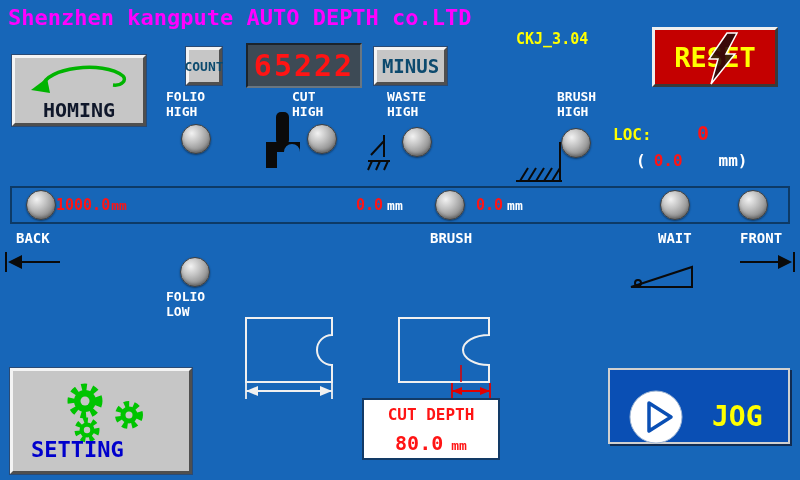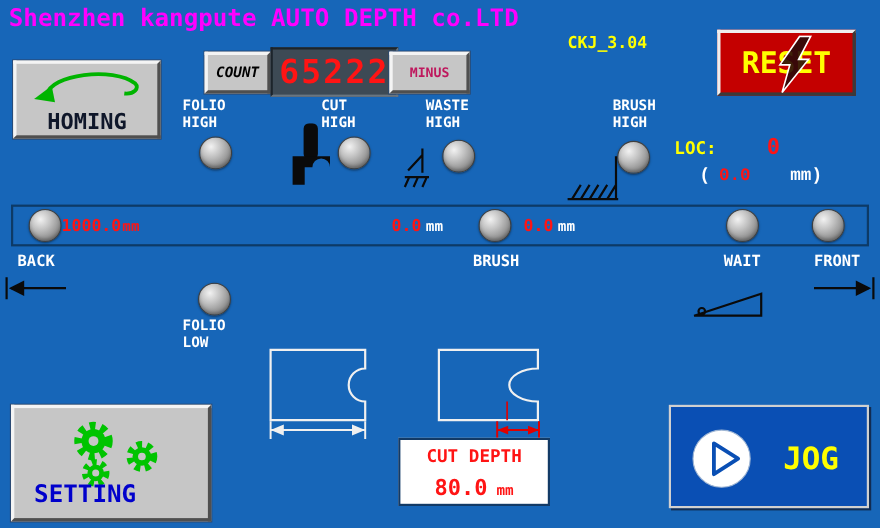--- a/index.html
+++ b/index.html
@@ -33,40 +33,40 @@
     border: 3px solid; border-color: #efefef #3a3a3a #3a3a3a #efefef;
     display: flex; align-items: center; justify-content: center;
     color: #ffff00; font-size: 27px; font-weight: bold; cursor: pointer;
   }
   .reset-bolt { position: absolute; left: 50px; top: 2px; }
 
   .homing-btn { left: 12px; top: 55px; width: 134px; height: 71px; }
   .homing-arrow { position: absolute; left: 10px; top: 2px; }
   .homing-label { position: absolute; width: 100%; top: 40px; text-align: center; font-size: 20px; color: #0f172a; }
 
-  .count-btn { left: 186px; top: 47px; width: 60px; height: 38px; font-size: 13px; color: #000000; font-style: italic; }
+  .count-btn { left: 186px; top: 47px; width: 36px; height: 38px; font-size: 13px; color: #0c4a6e; }
   .count-display {
     position: absolute; left: 246px; top: 43px; width: 116px; height: 45px;
     background: #3d4a55; border: 2px solid; border-color: #1c242b #6a7680 #6a7680 #1c242b;
     display: flex; align-items: center; justify-content: center;
     font-size: 30px; letter-spacing: 2px; color: #ff1414;
   }
-  .minus-btn { left: 354px; top: 47px; width: 73px; height: 38px; font-size: 12px; color: #be185d; }
+  .minus-btn { left: 374px; top: 47px; width: 73px; height: 38px; font-size: 19px; color: #0c4a6e; }
 
   .sensor-label { position: absolute; white-space: pre-line; text-align: left; color: #fff; font-size: 13px; line-height: 1.15; }
   .lamp {
     position: absolute; width: 30px; height: 30px; border-radius: 50%;
     background: radial-gradient(circle at 35% 30%, #f2f2f2 0%, #c2c2c2 35%, #8e8e8e 70%, #6b6b6b 100%);
     border: 1px solid #3f3f3f;
     box-shadow: 0 1px 2px rgba(0,0,0,.45), inset 0 -2px 3px rgba(0,0,0,.25);
   }
 
   .loc-label { left: 613px; top: 125px; font-size: 16px; }
   .loc-value { left: 697px; top: 121px; font-size: 20px; }
-  .loc-paren { left: 636px; top: 151px; font-size: 16px; font-family: Liberation Mono, monospace; }
+  .loc-paren { left: 636px; top: 151px; font-size: 16px; }
   .loc-paren .off { margin-left: 8px; }
   .loc-paren .un  { margin-left: 36px; }
 
   .track-bar {
     position: absolute; left: 10px; top: 186px; width: 780px; height: 38px;
     border: 2px solid #0d3a66;
   }
   .tgroup { position: absolute; font-size: 15px; white-space: nowrap; }
   .tval { color: #ff1414; font-size: 15px; }
   .tunit { color: #ffffff; font-size: 13px; margin-left: 4px; }
@@ -79,21 +79,21 @@
   }
   .panel-title { font-size: 16px; margin-top: 5px; }
   .panel-value { font-size: 20px; margin-top: 7px; }
   .panel-unit { font-size: 13px; margin-left: 8px; }
 
   .setting-btn { left: 10px; top: 368px; width: 182px; height: 106px; display: block; }
   .setting-gears { position: absolute; left: 14px; top: 4px; }
   .setting-label { position: absolute; left: 18px; top: 66px; font-size: 22px; color: #0000cc; }
 
   .jog-panel {
-    position: absolute; left: 608px; top: 368px; width: 182px; height: 94px;
+    position: absolute; left: 608px; top: 368px; width: 182px; height: 76px;
     background: #0a4fb4; border: 2px solid #d0d0d0;
     box-shadow: 2px 2px 0 #112c52; cursor: pointer;
   }
   .play-btn { position: absolute; left: 18px; top: 19px; width: 56px; height: 56px; cursor: pointer; }
   .jog-label { position: absolute; left: 102px; top: 30px; font-size: 28px; color: #ffff00; }
 
   svg { display: block; }
 </style>
 </head>
 <body>

